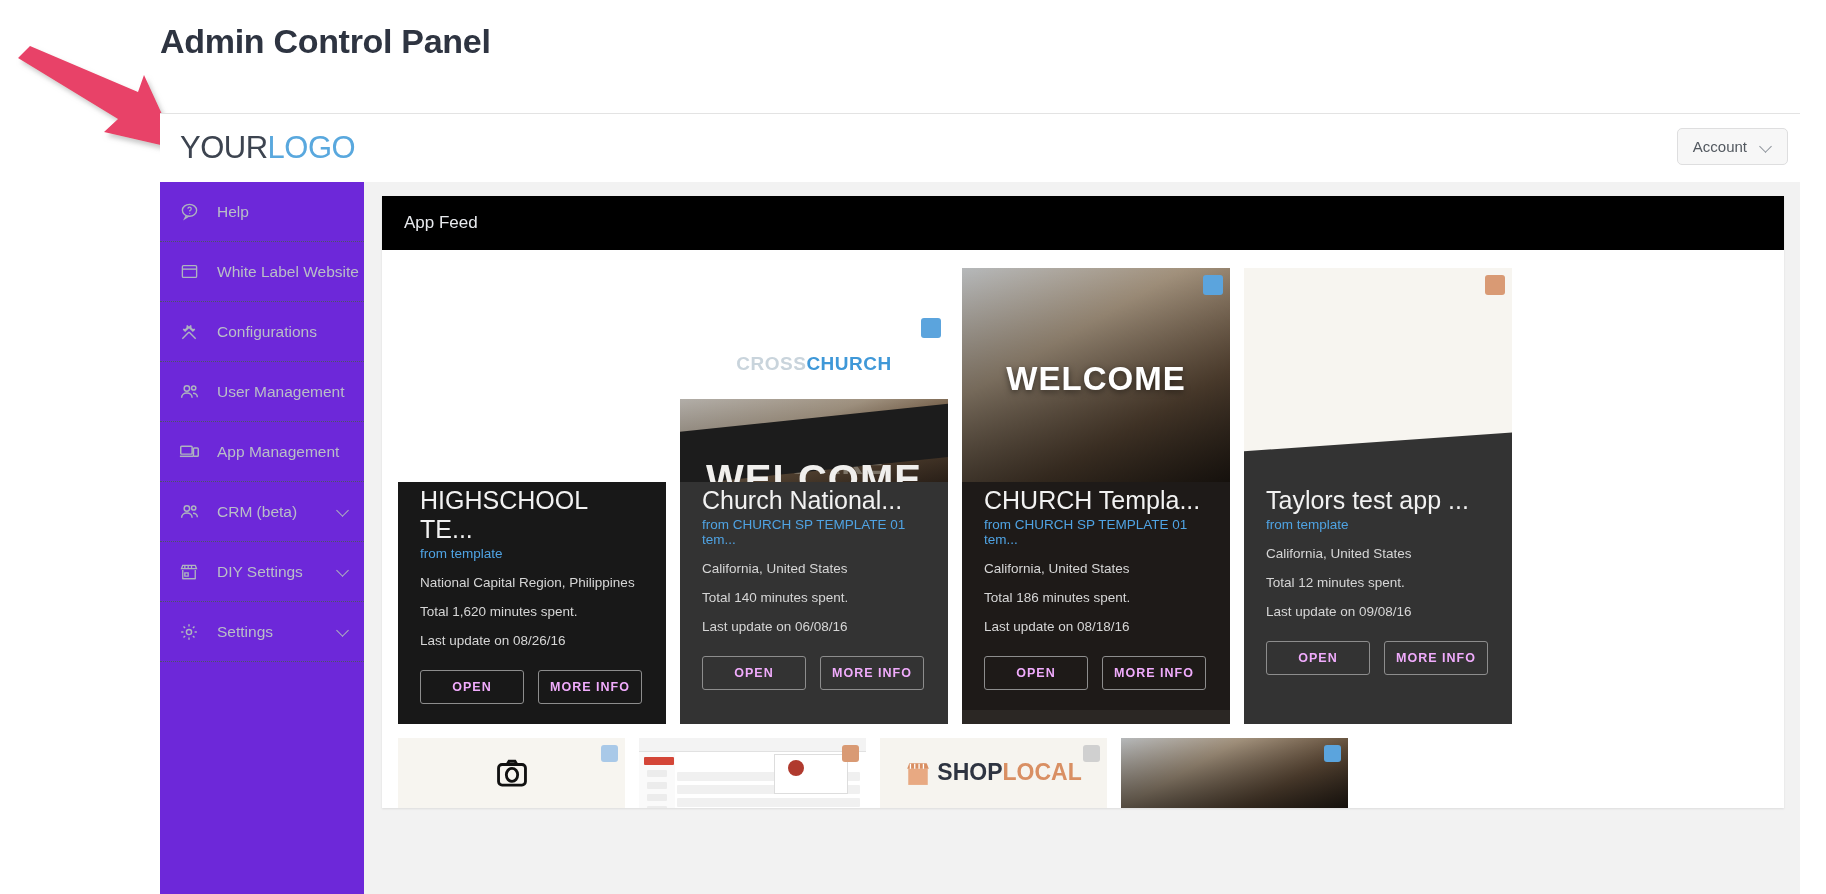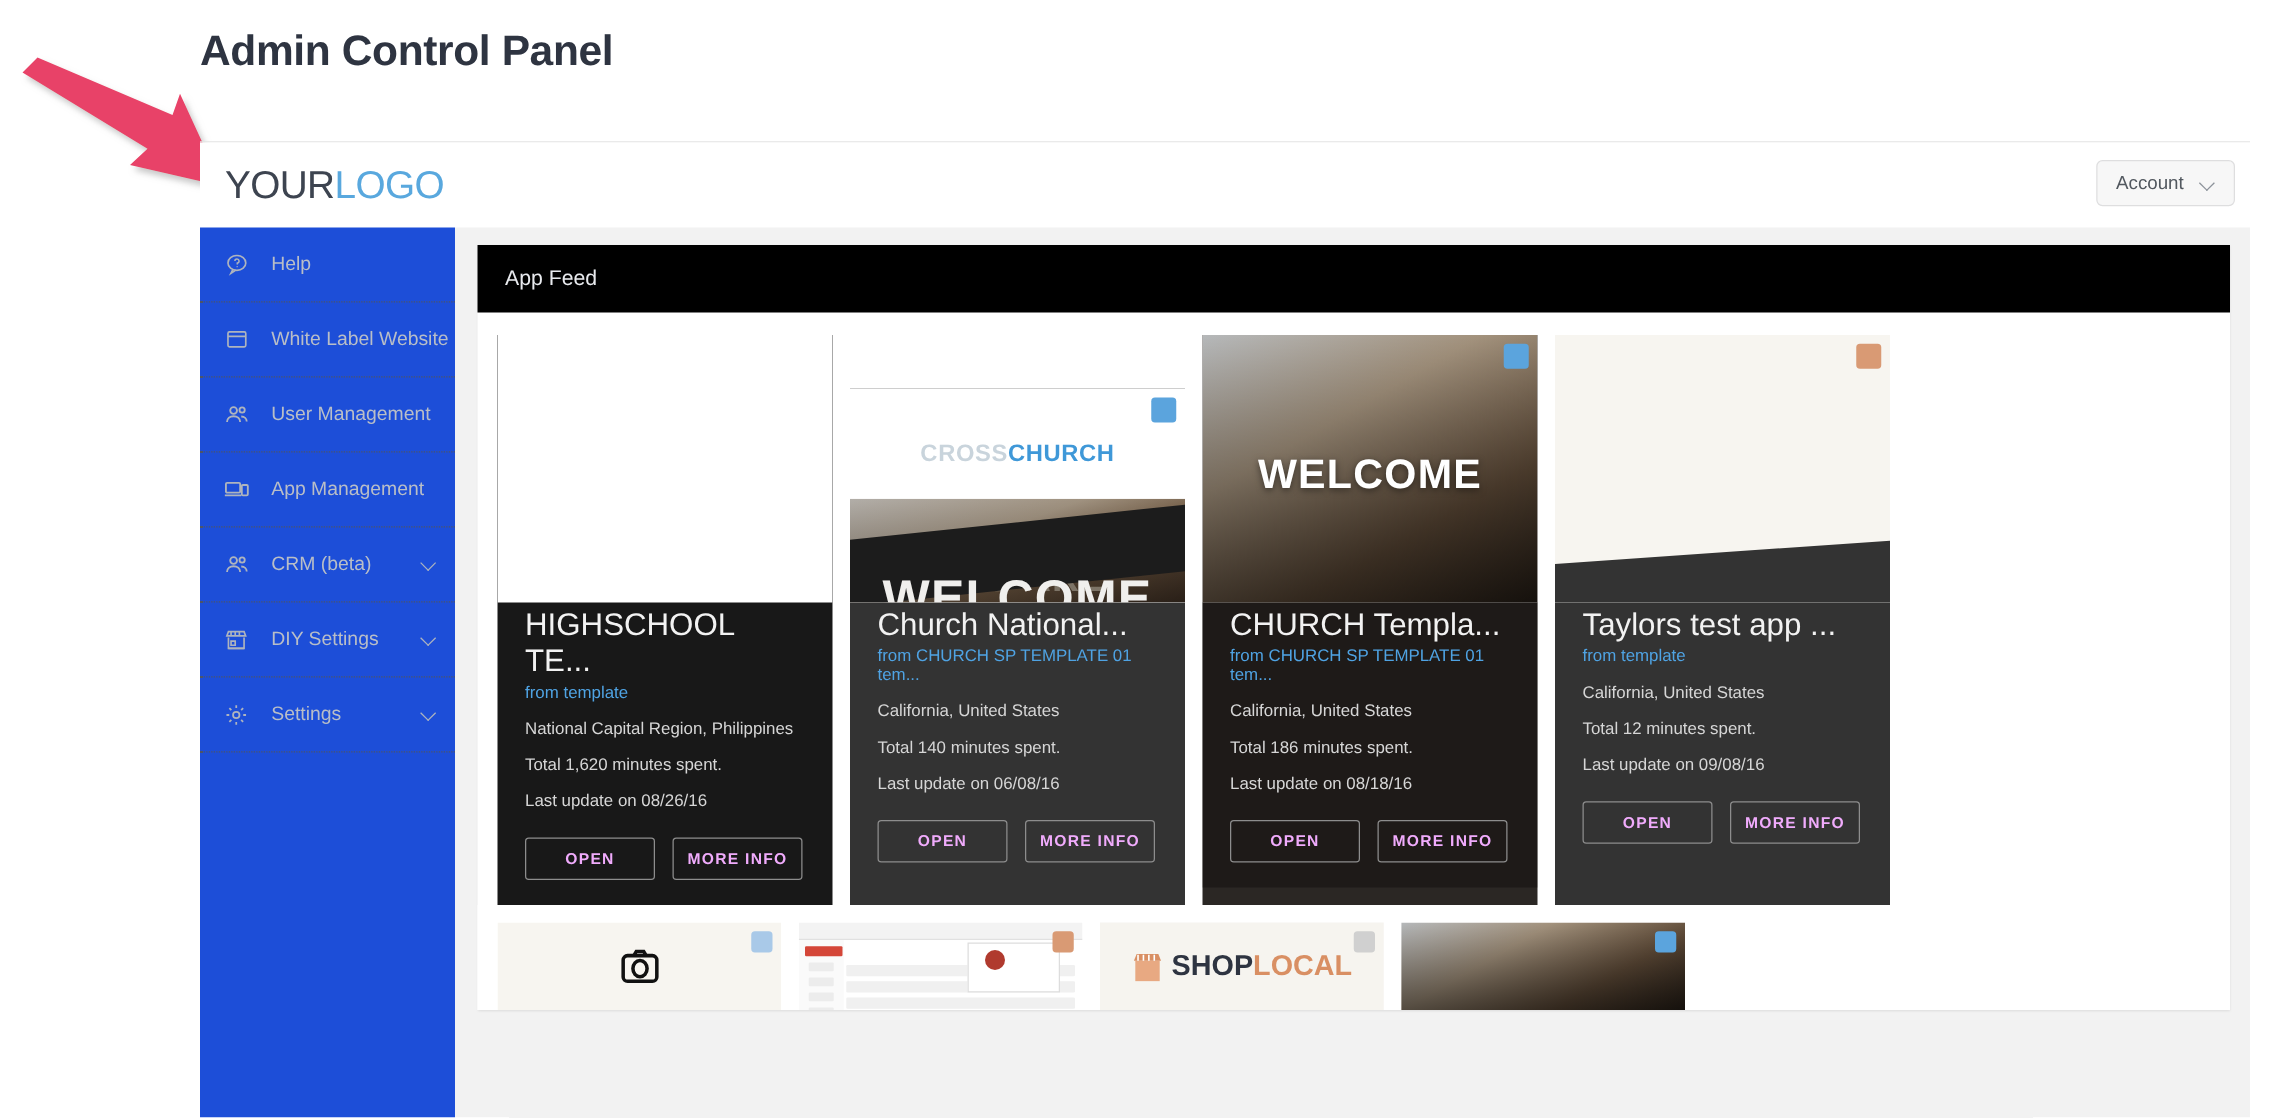--- a/index.html
+++ b/index.html
@@ -47,21 +47,21 @@
   .chev { width: 11px; height: 11px; position: relative; }
   .chev::before {
     content:""; position:absolute; left:0; top:1px; width:8px; height:8px;
     border-right:1.6px solid #8d939b; border-bottom:1.6px solid #8d939b;
     transform: rotate(45deg);
   }
 
   
   .body-row { display: flex; height: 712px; }
 
-  .sidebar { width: 204px; background: #1d4ed8; flex: none; position: relative; }
+  .sidebar { width: 204px; background: #6d28d9; flex: none; position: relative; }
   .nav-item {
     height: 60px; display: flex; align-items: center; gap: 17px;
     padding: 0 18px; color: #b9bec7; font-size: 15.5px;
     border-bottom: 1px dotted #4d5566; cursor: pointer; position: relative;
   }
   .nav-item .ic { width: 22px; height: 22px; flex: none; display:flex; align-items:center; justify-content:center; }
   .nav-item .lbl { white-space: nowrap; }
   .nav-item .caret {
     position: absolute; right: 16px; top: 50%; width: 10px; height: 10px;
     margin-top: -6px;
@@ -223,20 +223,31 @@
         <div class="nav-item">
           <span class="ic">
             <svg width="19" height="19" viewBox="0 0 24 24" fill="none" stroke="#aeb4be" stroke-width="1.7">
               <rect x="3" y="4.5" width="18" height="15" rx="1.5"></rect>
                 <path d="M3 9h18"></path>
             </svg>
           </span>
           <span class="lbl">White Label Website</span>
         </div>
 
+        <div class="nav-item">
+          <span class="ic">
+            <svg width="20" height="20" viewBox="0 0 24 24" fill="none" stroke="#aeb4be" stroke-width="1.7">
+              <path d="M4 20l8-8"></path>
+                <path d="M20 20l-8-8"></path>
+              <path d="M14.5 4.2a3.2 3.2 0 0 0 4.4 4.4l-2.3 2.3-4.4-4.4z"></path>
+              <path d="M9.5 4.2a3.2 3.2 0 0 1-4.4 4.4l2.3 2.3 4.4-4.4z"></path>
+            </svg>
+          </span>
+          <span class="lbl">Configurations</span>
+        </div>
 
         <div class="nav-item">
           <span class="ic">
             <svg width="21" height="21" viewBox="0 0 24 24" fill="none" stroke="#aeb4be" stroke-width="1.7">
               <circle cx="9" cy="8.5" r="3.1"></circle>
                 <path d="M3 19c0-3.3 2.7-5.3 6-5.3s6 2 6 5.3"></path>
               <circle cx="16.8" cy="8" r="2.4"></circle>
                 <path d="M16 13.9c2.8 0 5 1.9 5 4.6"></path>
             </svg>
           </span>

